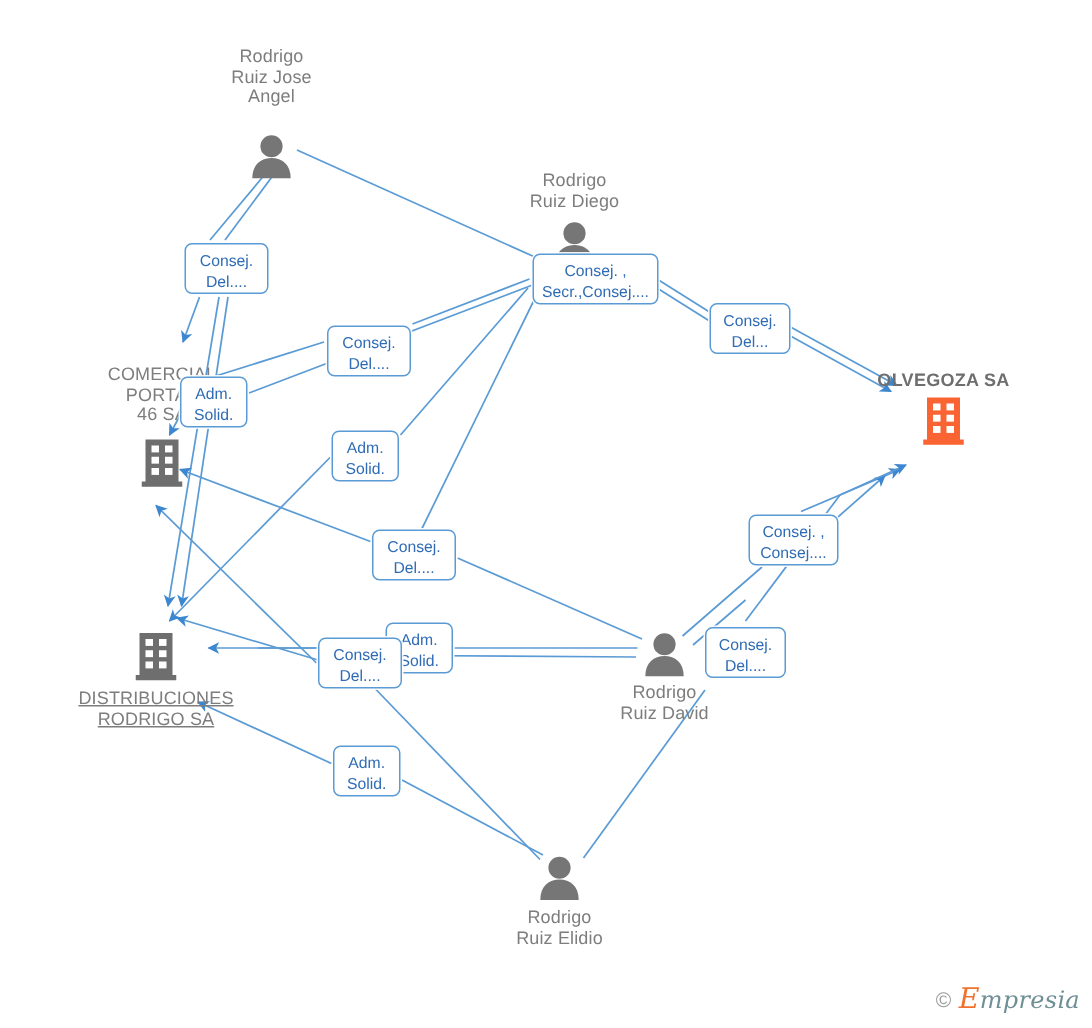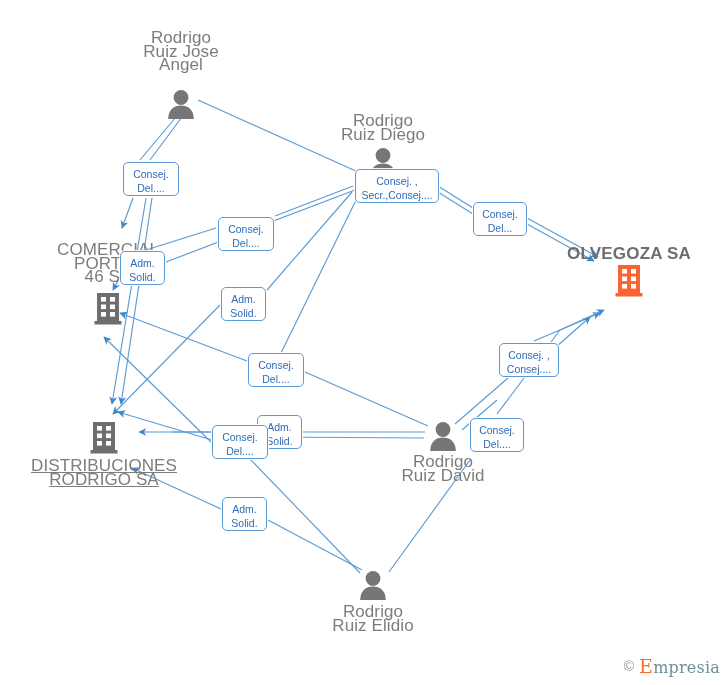--- a/index.html
+++ b/index.html
@@ -31,21 +31,21 @@
     left:50%;
     transform:translateX(-50%);
     display:block;
   }
   .node .caption{
     position:absolute;
     left:50%;
     transform:translateX(-50%);
     white-space:pre;
     text-align:center;
-    font-size:17px;
+    font-size:12px;
     line-height:13.5px;
     color:#808080;
     letter-spacing:.1px;
   }
   .node.person .caption{ color:#7d7d7d; }
   .node.company .caption{ color:#7d7d7d; }
   .node.company.highlight .caption{
     color:#6e6e6e;
     font-weight:bold;
     letter-spacing:.2px;
@@ -73,20 +73,21 @@
     right:8px;
     bottom:8px;
     display:flex;
     align-items:center;
     gap:5px;
     font-size:15px;
   }
   #watermark .cmark{ color:#9a9a9a; font-size:14px; }
   #watermark .brand{
     font-family:"DejaVu Serif","Liberation Serif",serif;
+    font-style:italic;
     font-size:16px;
     color:#6f8f96;
     letter-spacing:.2px;
   }
   #watermark .brand .cap{ color:#f0722e; font-size:19px; }
 </style>
 </head>
 <body>
 
 <div id="graph">

